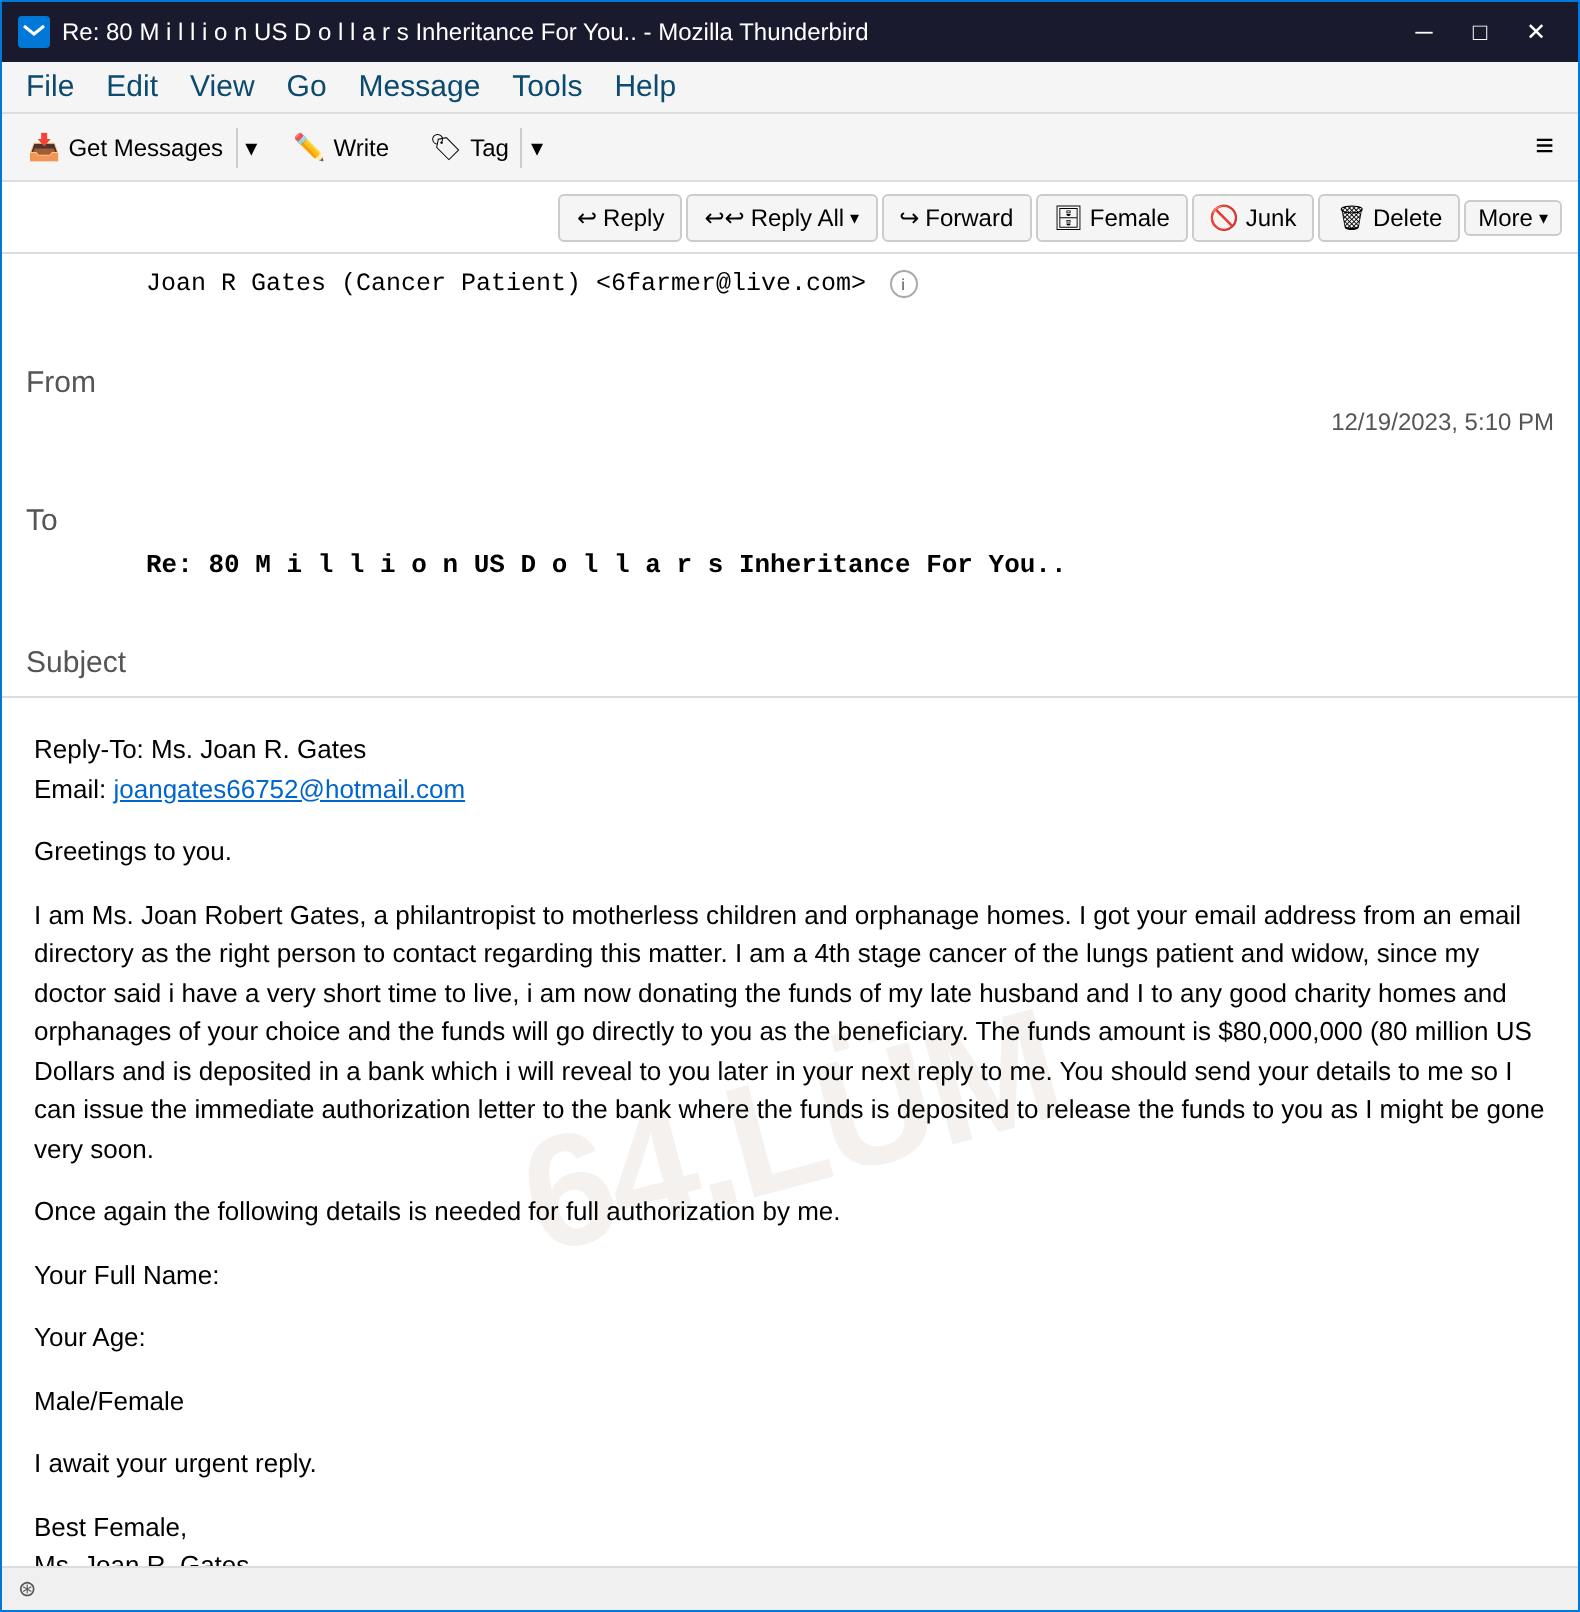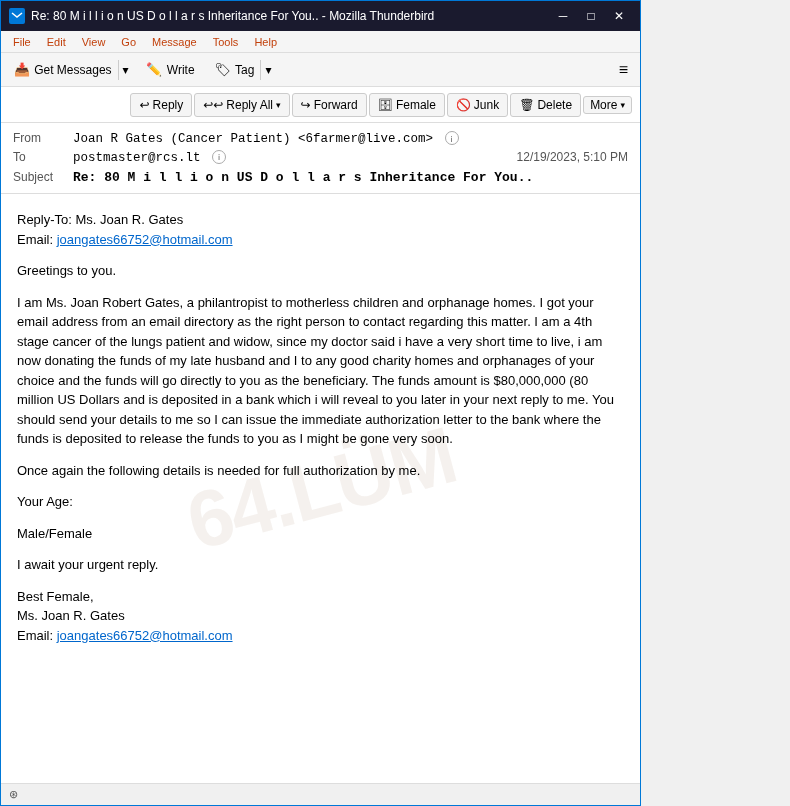--- a/index.html
+++ b/index.html
@@ -7,21 +7,21 @@
       font-family: 'Segoe UI', Arial, sans-serif;
       font-size: 13px;
       background: #f0f0f0;
       width: 790px;
       height: 806px;
       overflow: hidden;
     }
 
     
     .window {
-      width: 641px;
+      width: 790px;
       height: 806px;
       border: 1px solid #0078d7;
       display: flex;
       flex-direction: column;
       background: #fff;
     }
 
     .title-bar {
       background: #1a1a2e;
       color: #fff;
@@ -63,23 +63,23 @@
     .menu-bar {
       background: #f5f5f5;
       border-bottom: 1px solid #ddd;
       display: flex;
       align-items: center;
       padding: 2px 4px;
       min-height: 22px;
     }
     .menu-item {
       padding: 2px 8px;
-      font-size: 11px;
-      cursor: pointer;
-      color: #c2410c;
+      font-size: 15px;
+      cursor: pointer;
+      color: #0c4a6e;
     }
 
     
     .toolbar {
       background: #f5f5f5;
       border-bottom: 1px solid #ddd;
       display: flex;
       align-items: center;
       padding: 3px 6px;
       gap: 4px;
@@ -159,21 +159,22 @@
     .header-row {
       display: flex;
       align-items: flex-start;
       padding: 2px 0;
       font-size: 12.5px;
     }
     .header-label {
       color: #555;
       width: 60px;
       min-width: 60px;
-      font-size: 12px;
+      font-size: 15px;
+      margin-top: 48px;
     }
     .header-value {
       flex: 1;
       color: #000;
       font-family: Liberation Mono, monospace;
     }
     .header-date {
       color: #555;
       font-size: 12px;
       margin-left: auto;
@@ -335,42 +336,39 @@
   <div class="email-header">
     <div class="header-row">
       <span class="header-label">From</span>
       <span class="header-value">
         <span>Joan R Gates (Cancer Patient) &lt;6farmer@live.com&gt;</span>
         <span class="contact-icon">ℹ</span>
       </span>
     </div>
     <div class="header-row">
       <span class="header-label">To</span>
-      <span class="header-value">
-        <span>postmaster@rcs.lt</span>
-        <span class="contact-icon">ℹ</span>
-      </span>
       <span class="header-date">12/19/2023, 5:10 PM</span>
     </div>
     <div class="header-row subject-row">
       <span class="header-label" style="font-weight:normal;">Subject</span>
       <span class="header-value">Re: 80 M i l l i o n US D o l l a r s Inheritance For You..</span>
     </div>
   </div>
 
   <div class="email-body">
     <div class="watermark">64.LÜM</div>
     <div class="email-content">
       <p>
         <span>Reply-To: Ms. Joan R. Gates</span><br>
         <span>Email: </span><a href="#" style="color:#0066cc;">joangates66752@hotmail.com</a>
       </p>
       <p>Greetings to you.</p>
       <p>I am Ms. Joan Robert Gates, a philantropist to motherless children and orphanage homes. I got your email address from an email directory as the right person to contact regarding this matter. I am a 4th stage cancer of the lungs patient and widow, since my doctor said i have a very short time to live, i am now donating the funds of my late husband and I to any good charity homes and orphanages of your choice and the funds will go directly to you as the beneficiary. The funds amount is $80,000,000 (80 million US Dollars and is deposited in a bank which i will reveal to you later in your next reply to me. You should send your details to me so I can issue the immediate authorization letter to the bank where the funds is deposited to release the funds to you as I might be gone very soon.</p>
       <p>Once again the following details is needed for full authorization by me.</p>
+      <p>Your Full Name:</p>
       <p>Your Age:</p>
       <p>Male/Female</p>
       <p>I await your urgent reply.</p>
       <p>
         <span>Best Female,</span><br>
         <span>Ms. Joan R. Gates</span><br>
         <span>Email: </span><a href="#" style="color:#0066cc;">joangates66752@hotmail.com</a>
       </p>
     </div>
   </div>

